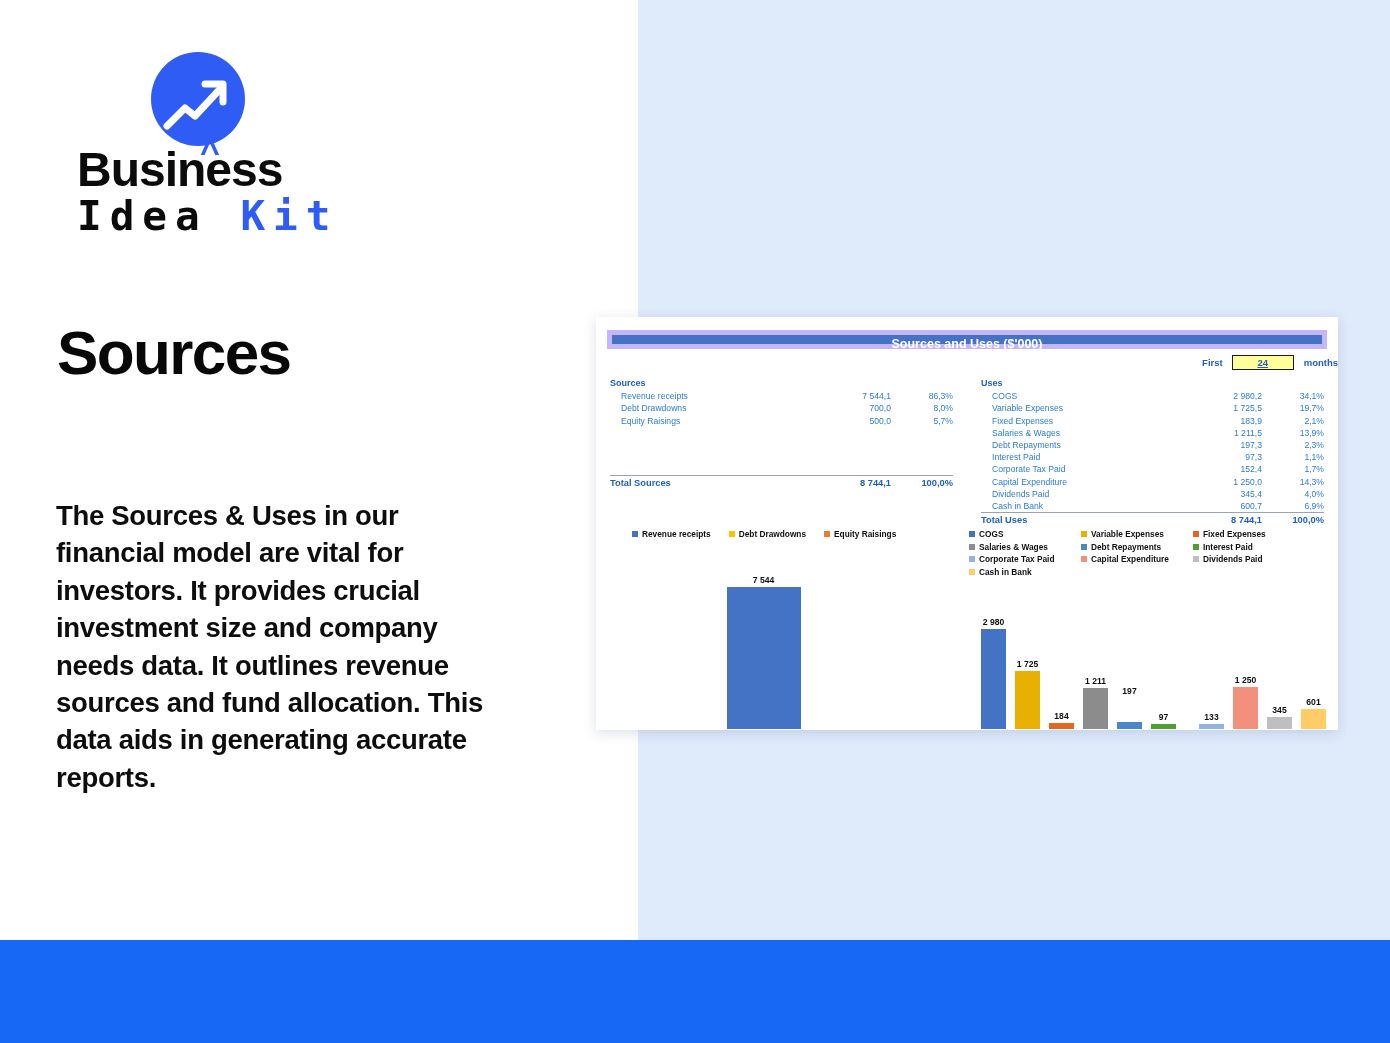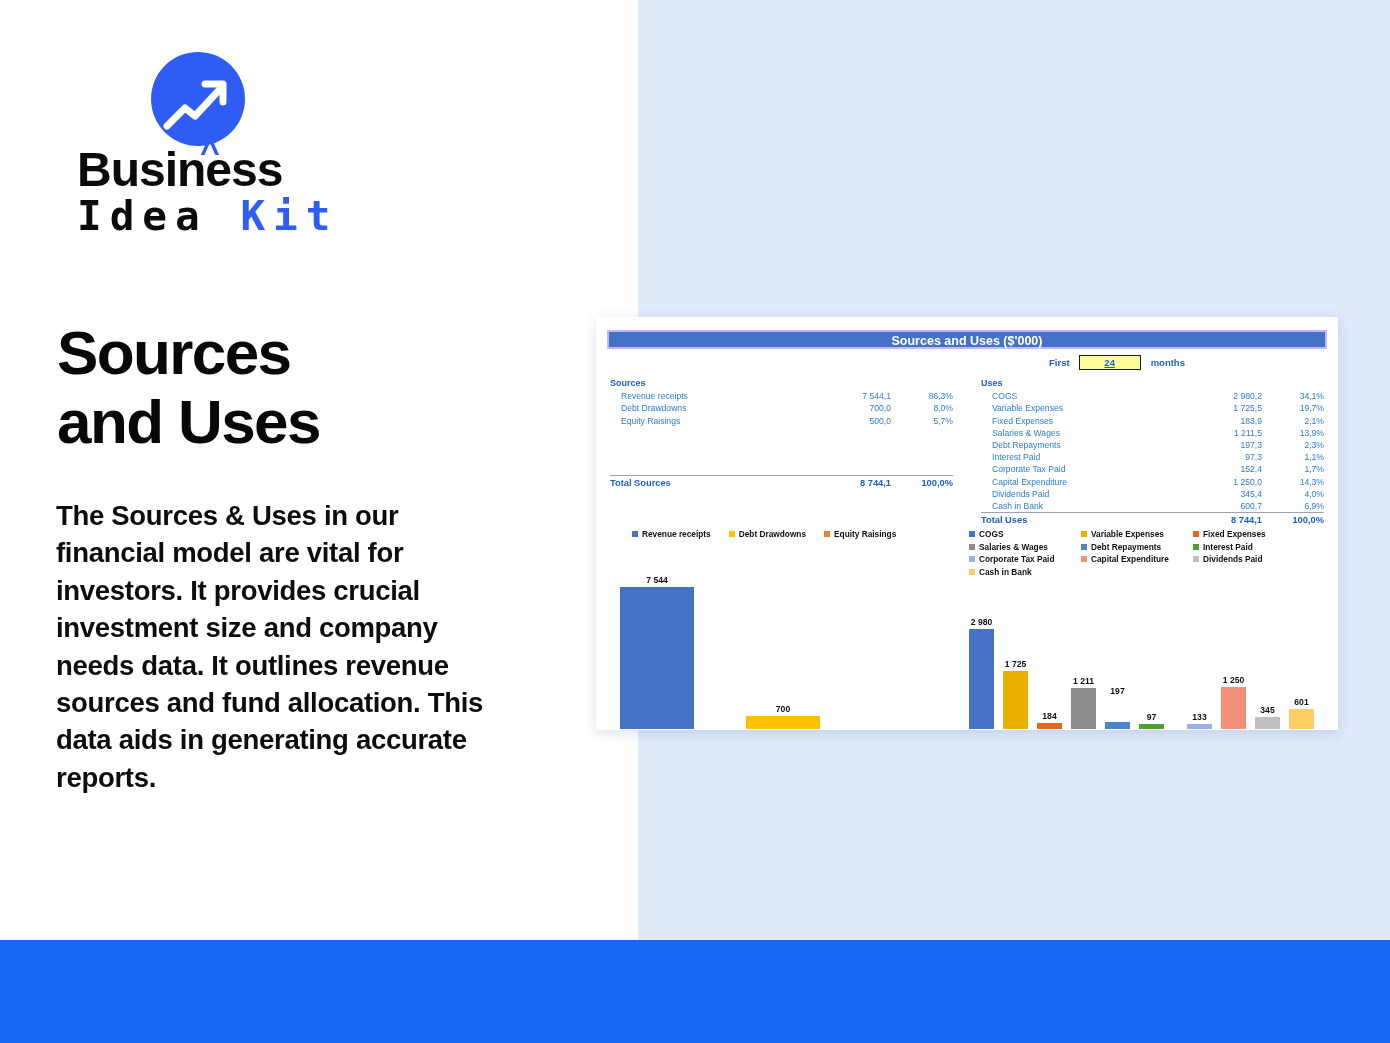--- a/index.html
+++ b/index.html
@@ -73,26 +73,26 @@
     width: 742px; height: 413px;
     background: #ffffff;
     box-shadow: 0 3px 12px rgba(40,60,110,0.16);
   }
   .card-title {
     position: absolute; left: 11px; top: 13px;
     width: 720px; height: 19px;
     background: #4472c4;
     color: #ffffff; font-size: 12.5px; font-weight: bold;
     text-align: center; line-height: 19px;
-    border: 2px solid #c4b5fd;
+    border: 5px solid #c4b5fd;
   }
   
   .period-row {
     position: absolute; left: 0; top: 38px; width: 742px;
-    display: flex; align-items: center; justify-content: center;
+    display: flex; align-items: center; justify-content: flex-end;
     padding-left: 300px;
     font-size: 9.5px; font-weight: bold; color: #1f5fc0;
   }
   .period-label { margin-right: 9px; }
   .period-box {
     width: 62px; height: 15px; background: #ffff99;
     border: 1.4px solid #1a1a1a;
     text-align: center; line-height: 14px;
     font-size: 9.5px; font-weight: bold; color: #1f5fc0;
     text-decoration: underline;
@@ -139,21 +139,21 @@
     white-space: nowrap;
   }
   .legend-l .legend-item { margin-right: 18px; }
   .legend-r { width: 340px; }
   .legend-r .legend-item { width: 112px; margin-bottom: 2.5px; }
   .swatch {
     width: 6px; height: 6px; margin-right: 4px; flex: 0 0 auto;
   }
   .plot {
     position: absolute; left: 0; bottom: 0; width: 100%;
-    display: flex; align-items: flex-end;
+    display: flex; align-items: flex-end; justify-content: center;
   }
   .plot-left  { height: 160px; padding-left: 24px; }
   .plot-right { height: 120px; padding-left: 8px; }
   .bar-col {
     display: flex; flex-direction: column; align-items: center;
     justify-content: flex-end; height: 100%;
   }
   .bar-lbl {
     font-size: 8.6px; font-weight: bold; color: #0f0f0f;
     margin-bottom: 2px; white-space: nowrap;
@@ -182,21 +182,20 @@
       </div>
       <div class="logo-line2">
         <span>Idea</span>
         <span class="logo-kit">Kit</span>
       </div>
     </div>
   </div>
 
   <h1 class="headline">
     <span>Sources</span><br>
-    <span>and Uses</span>
   </h1>
 
   <p class="bodytext">The Sources &amp; Uses in our financial model are vital for investors. It provides crucial investment size and company needs data. It outlines revenue sources and fund allocation. This data aids in generating accurate reports.</p>
 
   <div class="card">
 
     <div class="card-title">Sources and Uses ($'000)</div>
 
     <div class="period-row">
       <span class="period-label">First</span>
@@ -338,24 +337,20 @@
             <div class="legend-item">
               <span class="swatch" style="background: rgb(237, 125, 49);"></span>
               <span>Equity Raisings</span>
             </div>
           </div>
         <div class="plot plot-left" id="plot-0">
             <div class="bar-col" style="width: 74px; margin-right: 52px; margin-left: 0px;">
               <div class="bar-lbl">7 544</div>
               <div class="bar" style="background: rgb(68, 114, 196); height: 142px;"></div>
             </div>
-            <div class="bar-col" style="width: 74px; margin-right: 52px;">
-              <div class="bar-lbl">700</div>
-              <div class="bar" style="background: rgb(255, 192, 0); height: 13px;"></div>
-            </div>
           </div>
       </div>
 
       <div class="chart chart-right">
         <div class="legend legend-r" id="legend-1">
             <div class="legend-item">
               <span class="swatch" style="background: rgb(68, 114, 196);"></span>
               <span>COGS</span>
             </div>
             <div class="legend-item">

